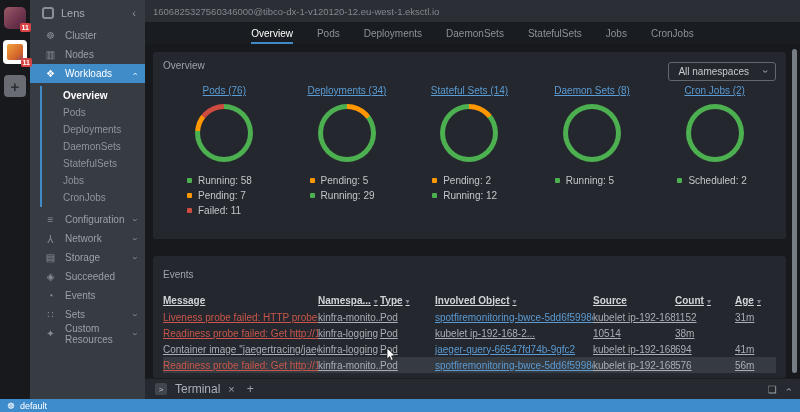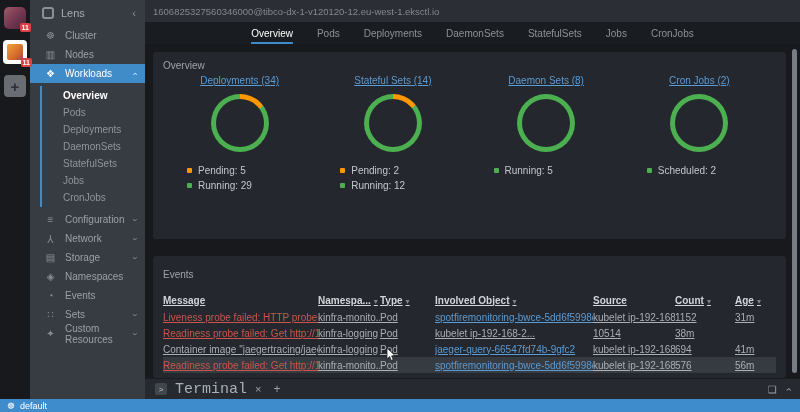--- a/index.html
+++ b/index.html
@@ -69,21 +69,21 @@
   .ev-row.hovered { background:#363a41; }
   .cell { white-space:nowrap; overflow:hidden; padding-right:8px;text-decoration:underline; }
   .ev-row.error .msg { color:#c9564c; }
   .cell.link { color:#5b9bd3; text-decoration:underline; }
 
   .scroll-thumb { position:absolute; right:3px; top:5px; bottom:5px; width:5px; border-radius:3px; background:#777d84; }
 
   
   .termbar { height:21px; background:#26292f; border-top:1px solid #1a1c20; display:flex; align-items:center; padding:0 10px; gap:8px; flex:none; }
   .term-icon { width:12px; height:12px; background:#41464d; border-radius:2px; color:#c3c7cc; font-size:8px; display:flex; align-items:center; justify-content:center; }
-  .term-label { font-size:15px; color:#aab0b7;font-family:Liberation Mono, monospace; }
+  .term-label { font-size:12px; color:#aab0b7; }
   .term-x { font-size:11px; color:#9aa0a7; cursor:pointer; }
   .term-plus { font-size:12px; color:#9aa0a7; cursor:pointer; margin-left:4px; }
   .term-right { margin-left:auto; display:flex; align-items:center; gap:10px; color:#9aa0a7; }
   .term-expand { font-size:10px; cursor:pointer; }
   .term-chev-up { display:inline-block; transform:rotate(-90deg); font-size:10px; cursor:pointer; }
 
   
   .statusbar { height:13px; background:#3f8ccd; display:flex; align-items:center; padding:0 7px; gap:5px; font-size:9px; color:#fff; }
   .k8s-ico { font-size:9px; }
 
@@ -150,21 +150,21 @@
       <span>Network</span>
       <span class="sb-chev">›</span>
     </div>
     <div class="sb-item">
       <span class="ico">▤</span>
       <span>Storage</span>
       <span class="sb-chev">›</span>
     </div>
     <div class="sb-item">
       <span class="ico">◈</span>
-      <span>Namespaces</span>
+      <span>Succeeded</span>
     </div>
     <div class="sb-item">
       <span class="ico">◔</span>
       <span>Events</span>
     </div>
     <div class="sb-item">
       <span class="ico">∷</span>
       <span>Sets</span>
       <span class="sb-chev">›</span>
     </div>
@@ -188,24 +188,48 @@
       <div class="tab">StatefulSets</div>
       <div class="tab">Jobs</div>
       <div class="tab">CronJobs</div>
     </div>
 
     <div class="content">
 
       <div class="panel panel-overview">
         <div class="ov-head">
           <span class="panel-title">Overview</span>
+          <div class="ns-select">
+            <span>All namespaces</span>
+            <span class="chev">›</span>
+          </div>
         </div>
 
         <div class="charts">
 
+          <div class="chart-col">
+            <span class="chart-title">Pods (76)</span>
+            <div class="ring" style="background: conic-gradient(rgb(76, 175, 80) 0deg, rgb(76, 175, 80) 274.737deg, rgb(255, 152, 0) 274.737deg, rgb(255, 152, 0) 307.895deg, rgb(206, 75, 64) 307.895deg, rgb(206, 75, 64) 360deg);">
+                <div class="hole"></div>
+              </div>
+            <div class="legend">
+              <div class="legend-item">
+                  <span class="dot" style="background: rgb(76, 175, 80);"></span>
+                  <span class="legend-text">Running: 58</span>
+                </div>
+              <div class="legend-item">
+                  <span class="dot" style="background: rgb(255, 152, 0);"></span>
+                  <span class="legend-text">Pending: 7</span>
+                </div>
+              <div class="legend-item">
+                  <span class="dot" style="background: rgb(206, 75, 64);"></span>
+                  <span class="legend-text">Failed: 11</span>
+                </div>
+            </div>
+          </div>
           <div class="chart-col">
             <span class="chart-title">Deployments (34)</span>
             <div class="ring" style="background: conic-gradient(rgb(255, 152, 0) 0deg, rgb(255, 152, 0) 52.9412deg, rgb(76, 175, 80) 52.9412deg, rgb(76, 175, 80) 360deg);">
                 <div class="hole"></div>
               </div>
             <div class="legend">
               <div class="legend-item">
                   <span class="dot" style="background: rgb(255, 152, 0);"></span>
                   <span class="legend-text">Pending: 5</span>
                 </div>

